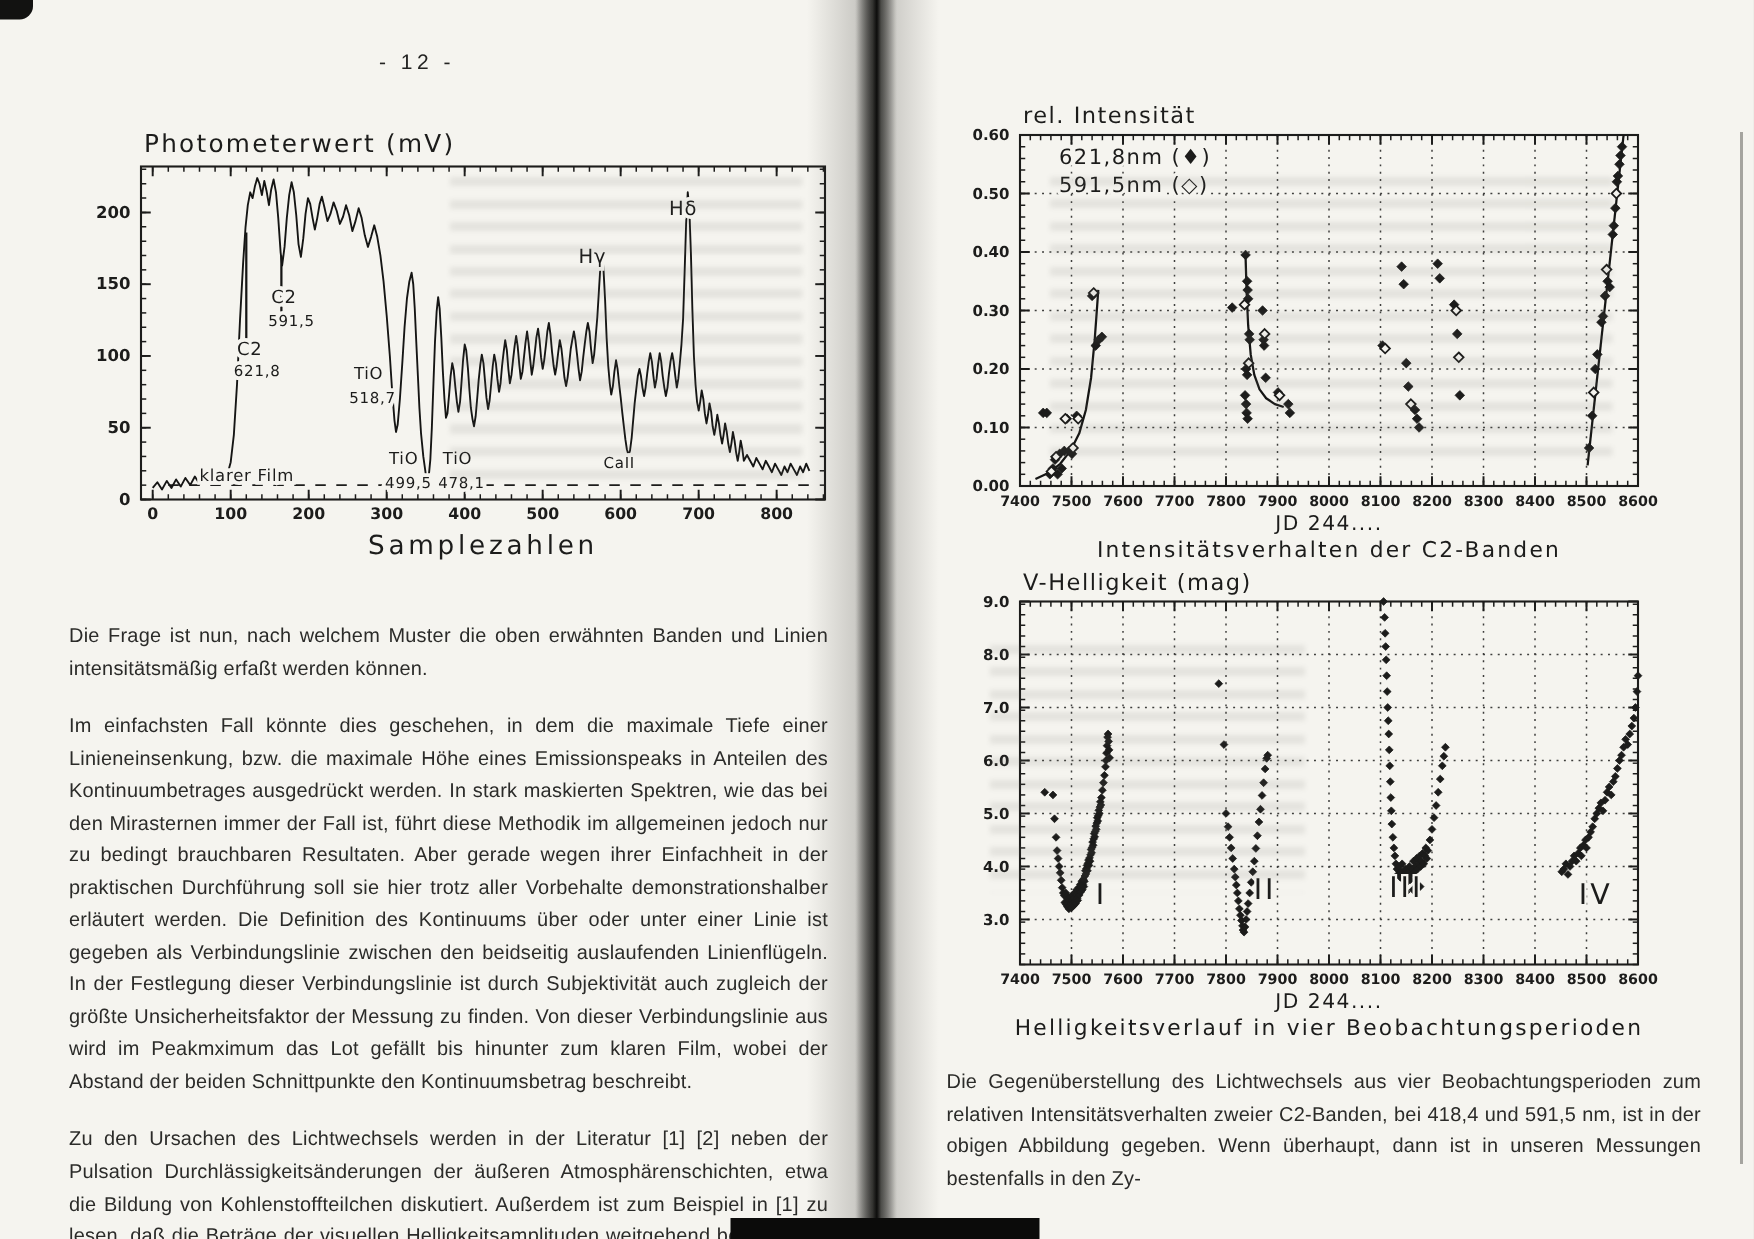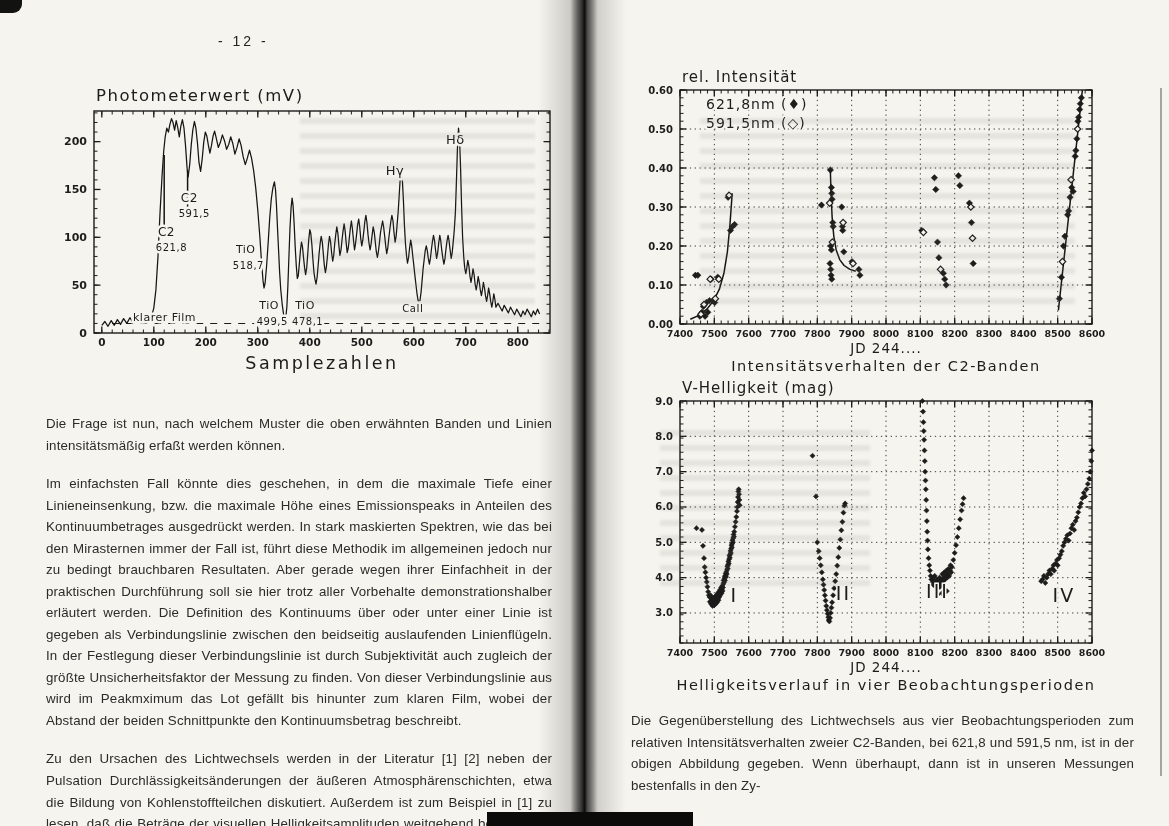--- a/index.html
+++ b/index.html
@@ -9,21 +9,21 @@
   }
   .page{position:absolute;top:0;height:826px;background:#f5f4ef}
   .page-left{left:0;width:584px}
   .page-right{left:584px;width:585px}
   .page-left::after{content:'';position:absolute;right:0;top:0;width:46px;height:100%;
     background:linear-gradient(90deg,rgba(0,0,0,0) 0%,rgba(52,50,46,.22) 72%,rgba(28,27,24,.55) 100%);}
   .page-right::before{content:'';position:absolute;left:0;top:0;width:42px;height:100%;
     background:linear-gradient(270deg,rgba(0,0,0,0) 0%,rgba(52,50,46,.20) 70%,rgba(28,27,24,.55) 100%);}
   .spine{position:absolute;left:570px;top:0;width:28px;height:826px;z-index:5;
     background:linear-gradient(90deg,rgba(18,18,16,0) 0%,rgba(18,18,16,.72) 42%,rgba(8,8,7,.96) 52%,rgba(18,18,16,.55) 62%,rgba(18,18,16,0) 100%);}
-  .page-num{position:absolute;font-size:14px;letter-spacing:3px;color:#232322;width:120px;}
+  .page-num{position:absolute;font-size:14px;letter-spacing:3px;color:#232322;width:120px;text-align:center}
   .pn-left{left:218px;top:33px}
   .body-text{position:absolute;font-size:13.3px;line-height:1.62;color:#2b2b29;text-align:justify;letter-spacing:.15px}
   .body-text p{margin:0 0 17px}
   .body-text p.sp{margin-top:9px}
   .txt-left{left:46px;top:413px;width:506px}
   .txt-right{left:631px;top:710px;width:503px}
   svg.chart{position:absolute}
   #chart-spectrum{left:50px;top:75px}
   #chart-intensity{left:626px;top:56px}
   #chart-brightness{left:626px;top:381px}
@@ -1115,21 +1115,21 @@
     <path d="M466 66.85985401459857L468.6 69.45985401459856L466 72.05985401459856L463.4 69.45985401459856Z" fill="#1c1c1b" stroke="#1c1c1b" stroke-width="0.5"></path>
     <text x="108.24666666666667" y="221.37226277372264" fill="#1c1c1b" font-family="&quot;DejaVu Sans&quot;,sans-serif" font-size="19" font-weight="400" text-anchor="middle" letter-spacing="2" paint-order="stroke" stroke="#f5f4ef" stroke-width="3">I</text>
     <text x="217.42666666666668" y="218.54598540145986" fill="#1c1c1b" font-family="&quot;DejaVu Sans&quot;,sans-serif" font-size="19" font-weight="400" text-anchor="middle" letter-spacing="2" paint-order="stroke" stroke="#f5f4ef" stroke-width="3">II</text>
     <text x="311.5" y="217.13284671532847" fill="#1c1c1b" font-family="&quot;DejaVu Sans&quot;,sans-serif" font-size="19" font-weight="400" text-anchor="middle" letter-spacing="2" paint-order="stroke" stroke="#f5f4ef" stroke-width="3">III</text>
     <text x="437.84666666666664" y="221.37226277372264" fill="#1c1c1b" font-family="&quot;DejaVu Sans&quot;,sans-serif" font-size="19" font-weight="400" text-anchor="middle" letter-spacing="2" paint-order="stroke" stroke="#f5f4ef" stroke-width="3">IV</text>
     <text x="56" y="12" fill="#1c1c1b" font-family="&quot;DejaVu Sans&quot;,sans-serif" font-size="15" font-weight="500" text-anchor="start" letter-spacing="1">V-Helligkeit (mag)</text>
     <text x="260" y="291" fill="#1c1c1b" font-family="&quot;DejaVu Sans&quot;,sans-serif" font-size="13.5" font-weight="500" text-anchor="middle" letter-spacing="1">JD 244....</text>
     <text x="260" y="309" fill="#1c1c1b" font-family="&quot;DejaVu Sans&quot;,sans-serif" font-size="14.5" font-weight="500" text-anchor="middle" letter-spacing="1.5">Helligkeitsverlauf in vier Beobachtungsperioden</text>
   </svg>
 <div class="body-text txt-right">
-  <p>Die Gegenüberstellung des Lichtwechsels aus vier Beobachtungsperioden zum relativen Intensitätsverhalten zweier C2-Banden, bei 621,8 und 591,5 nm,  ist in der obigen Abbildung gegeben. Wenn überhaupt, dann ist in unseren Messungen bestenfalls in den Zy-</p>
+  <p>Die Gegenüberstellung des Lichtwechsels aus vier Beobachtungsperioden zum relativen Intensitätsverhalten zweier C2-Banden, bei 418,4 und 591,5 nm,  ist in der obigen Abbildung gegeben. Wenn überhaupt, dann ist in unseren Messungen bestenfalls in den Zy-</p>
 </div>
 <div class="bleed bleed-2"></div>
 <div class="bleed bleed-3"></div>
 
 <div class="spine"></div>
 <div class="corner-mark"></div>
 <div class="bottom-bar"></div>
 <div class="edge-line"></div>
 
 </body></html>

